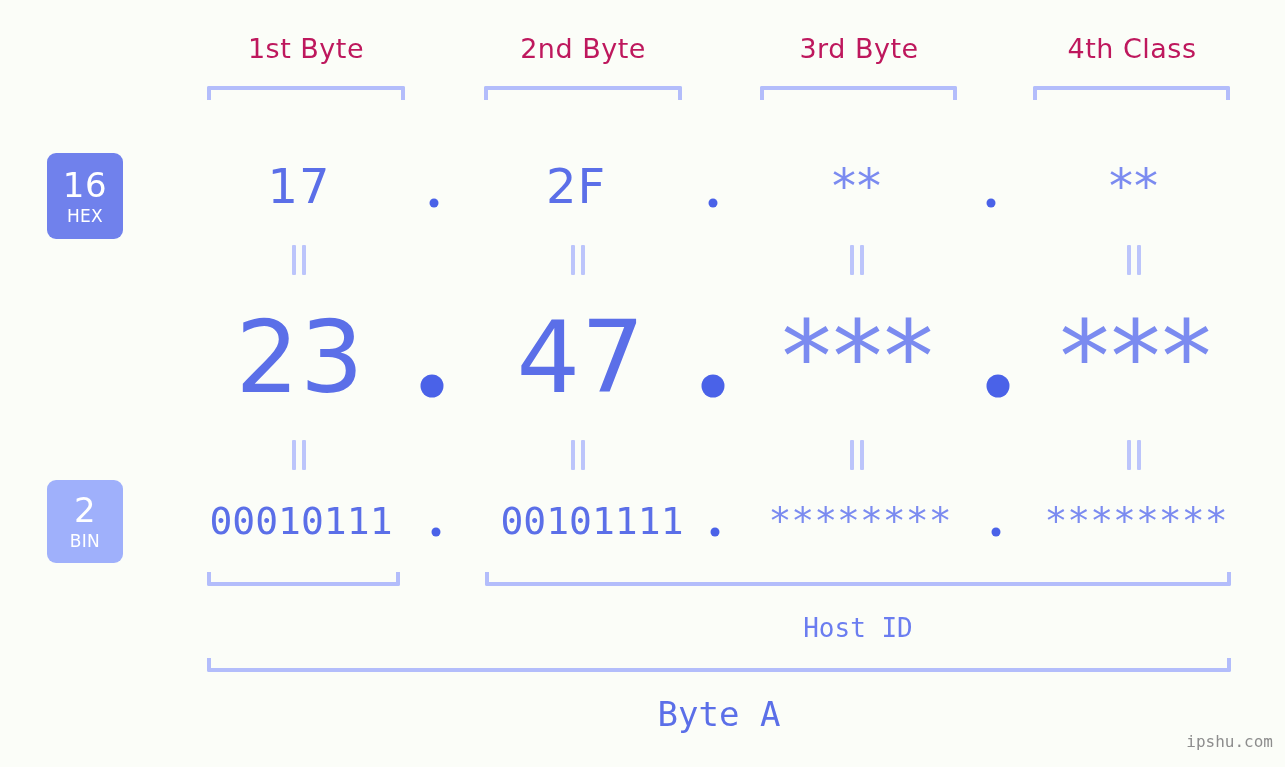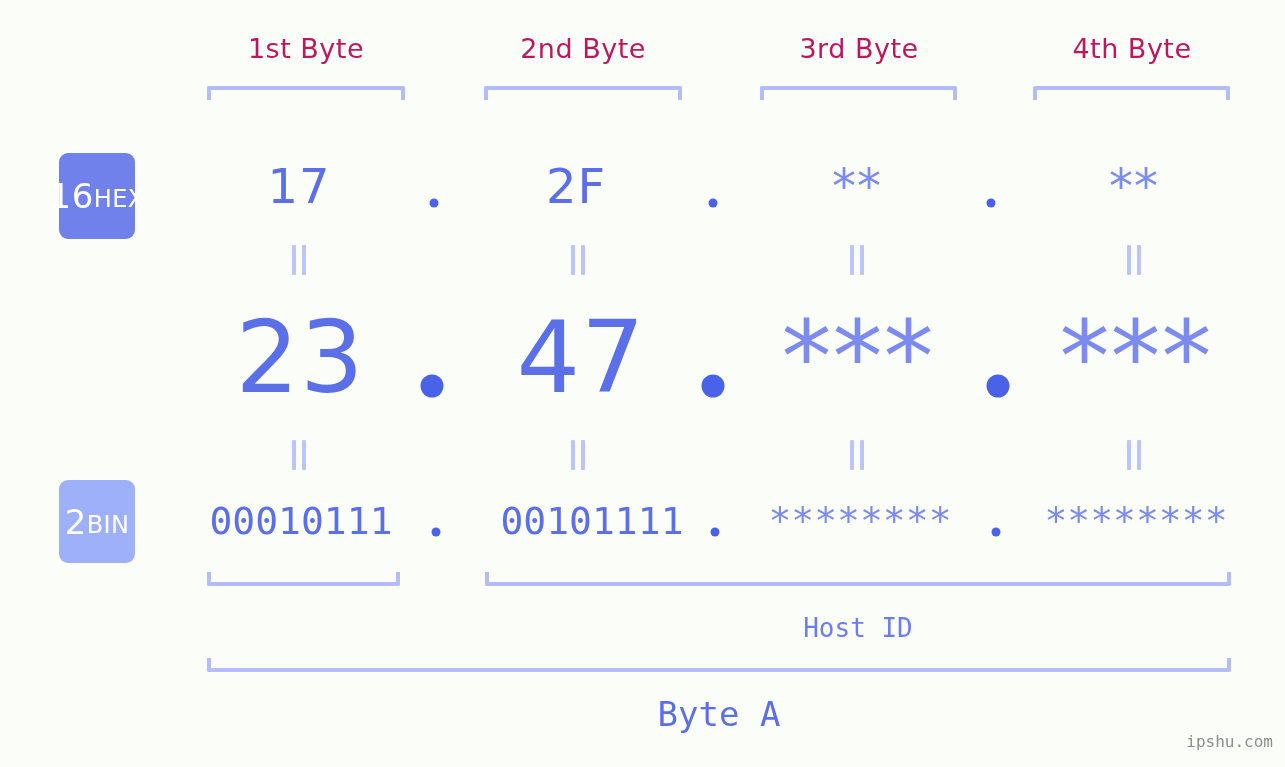--- a/index.html
+++ b/index.html
@@ -49,39 +49,39 @@
     border-left: 4px solid #b3bdfb;
     border-right: 4px solid #b3bdfb;
     height: 14px;
     box-sizing: border-box;
     border-radius: 0 0 2px 2px;
   }
 
   
   .badge {
     position: absolute;
-    left: 59px;
+    left: 47px;
     width: 76px;
     border-radius: 9px;
     color: #ffffff;
     text-align: center;
     box-sizing: border-box;
     display: flex;
-    flex-direction: row;
+    flex-direction: column;
     align-items: center;
     justify-content: center;
     line-height: 1;
   }
   .badge .num {
     font-size: 34px;
     font-weight: 400;
     letter-spacing: 0.5px;
   }
   .badge .lbl {
-    font-size: 24px;
+    font-size: 17px;
     font-weight: 400;
     margin-top: 6px;
     letter-spacing: 0.3px;
   }
 
   
   .row {
     position: absolute;
     left: 0;
     width: 1285px;
@@ -160,21 +160,21 @@
   }
 </style>
 </head>
 <body>
 
 <div class="stage">
 
   <div class="byte-head" style="left:207px; width:198px;">1st Byte</div>
   <div class="byte-head" style="left:484px; width:198px;">2nd Byte</div>
   <div class="byte-head" style="left:760px; width:198px;">3rd Byte</div>
-  <div class="byte-head" style="left:1033px; width:198px;">4th Byte</div>
+  <div class="byte-head" style="left:1033px; width:198px;">4th Class</div>
 
   <div class="bracket-top" style="left:207px; top:86px; width:198px;"></div>
   <div class="bracket-top" style="left:484px; top:86px; width:198px;"></div>
   <div class="bracket-top" style="left:760px; top:86px; width:197px;"></div>
   <div class="bracket-top" style="left:1033px; top:86px; width:197px;"></div>
 
   <div class="badge" style="top:153px; height:86px; background:#7081ec;">
     <span class="num">16</span>
     <span class="lbl">HEX</span>
   </div>

